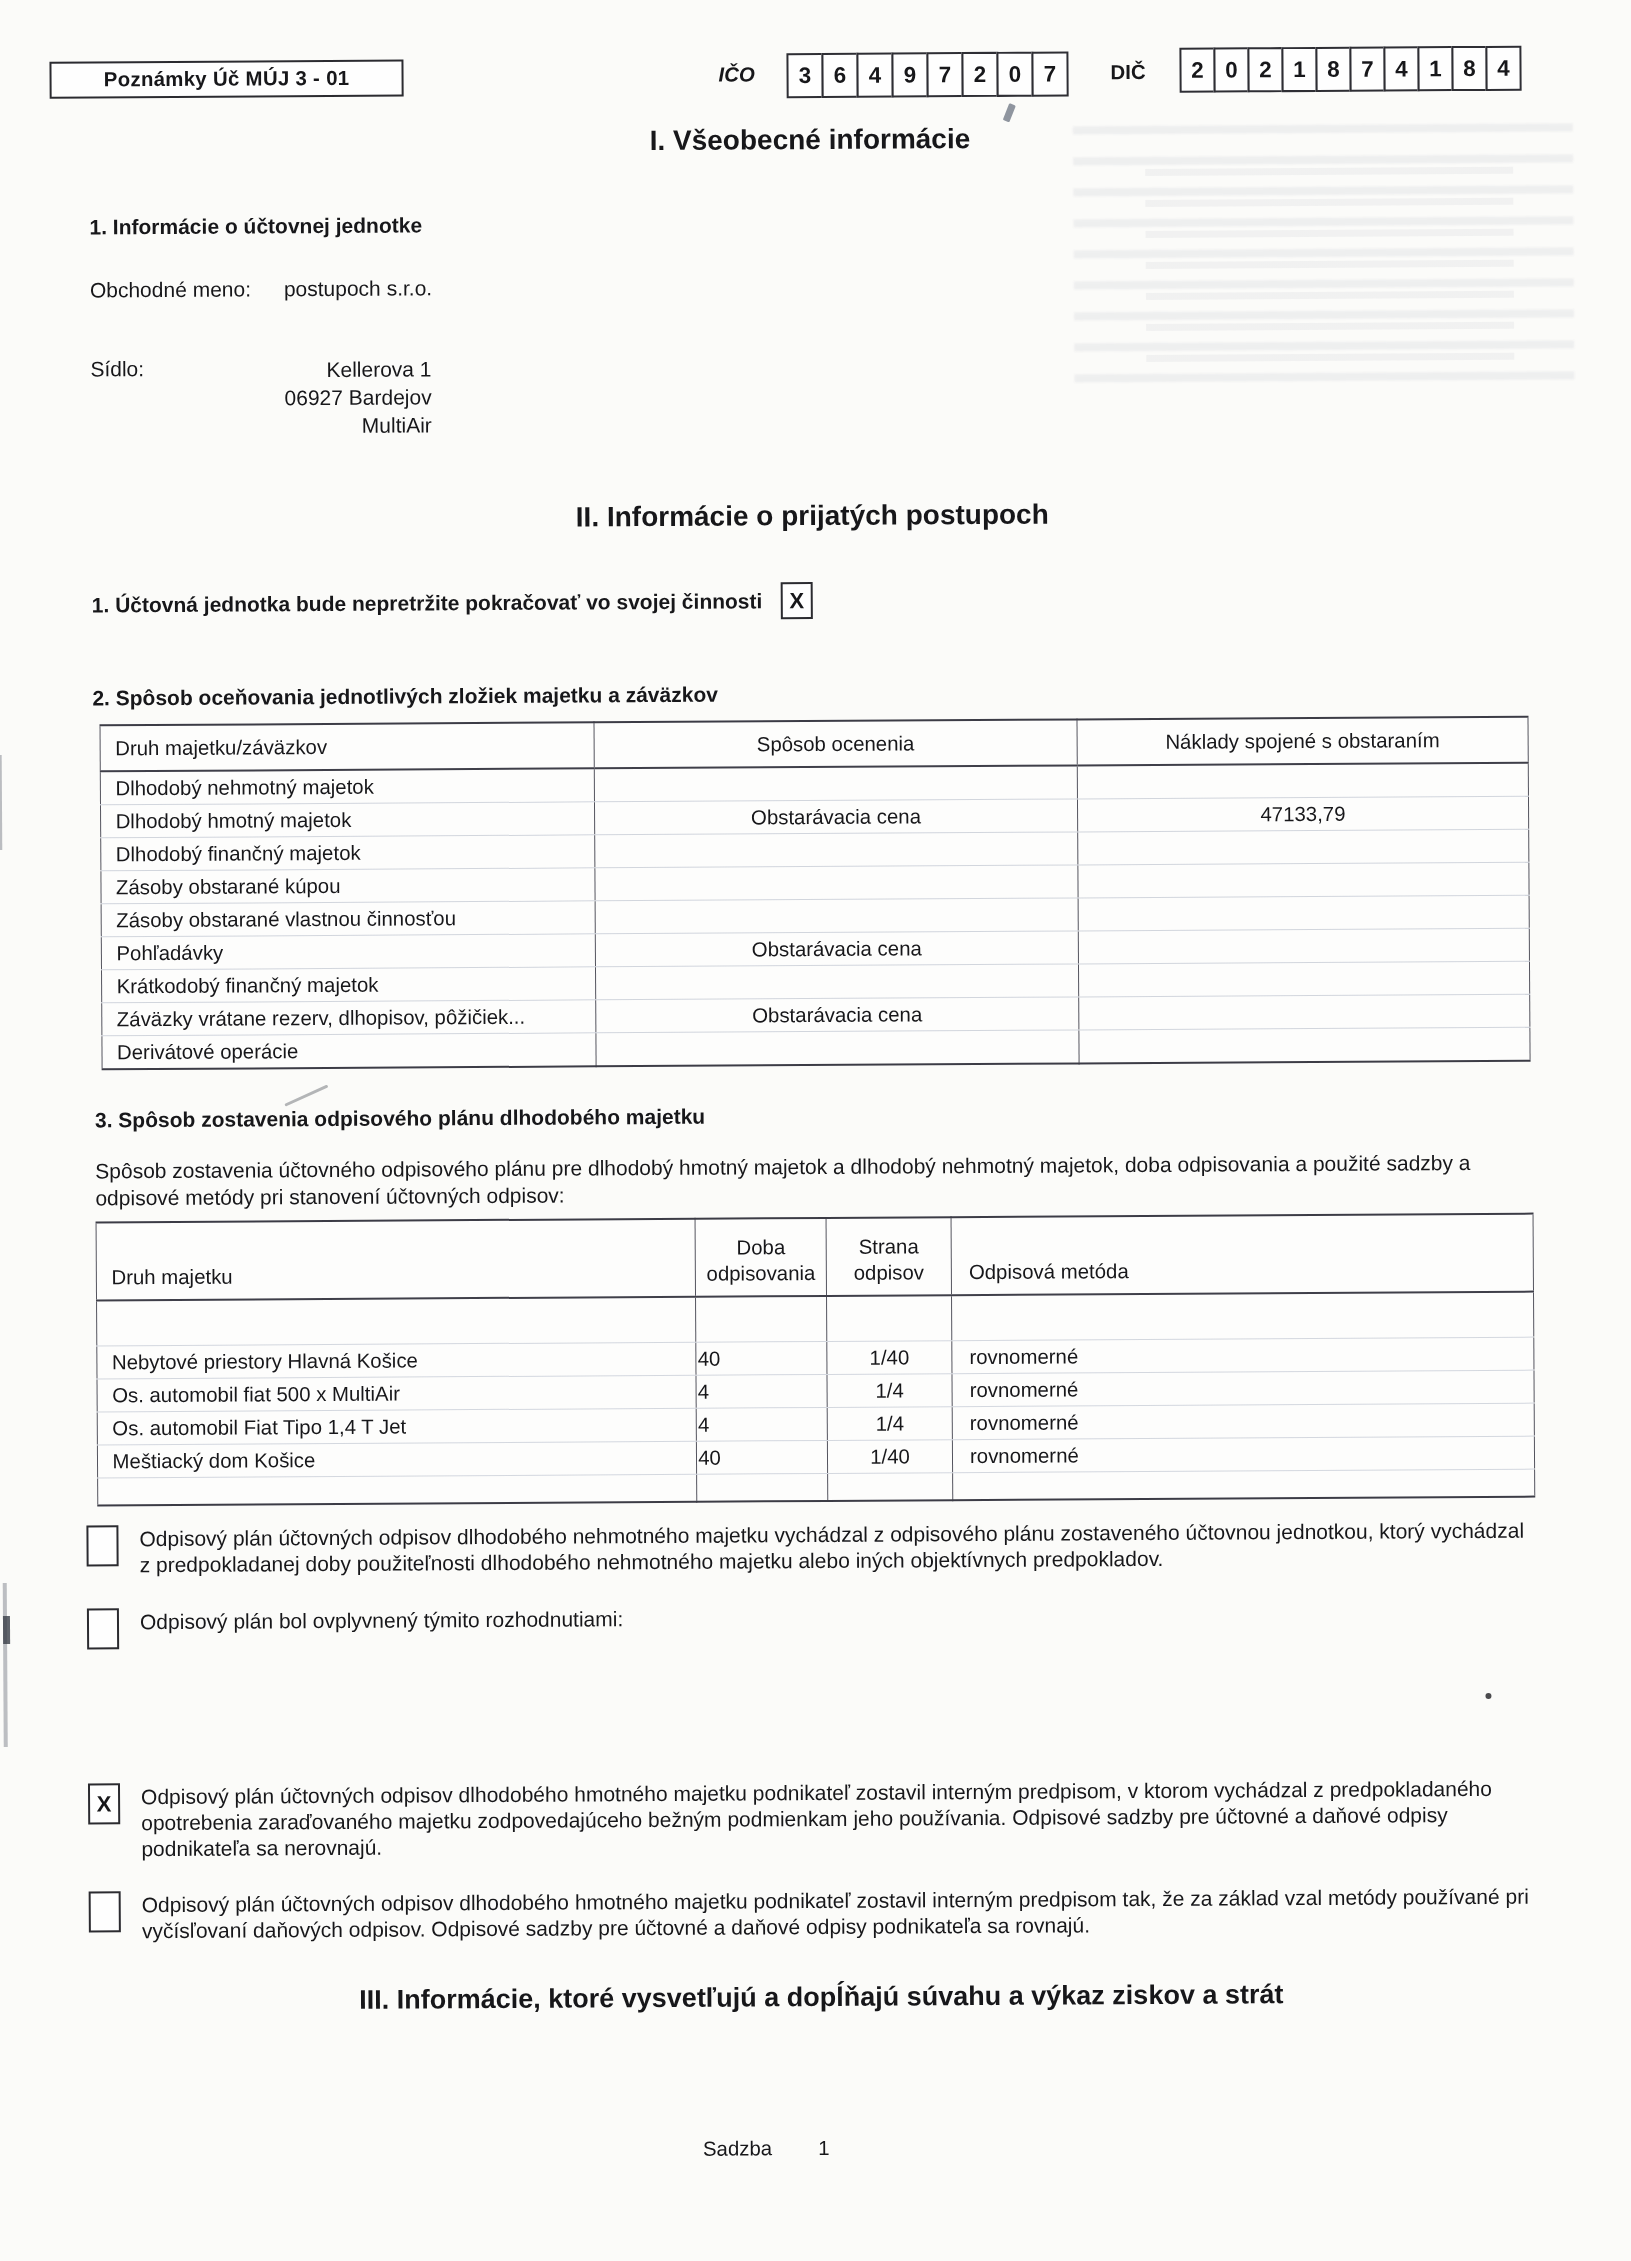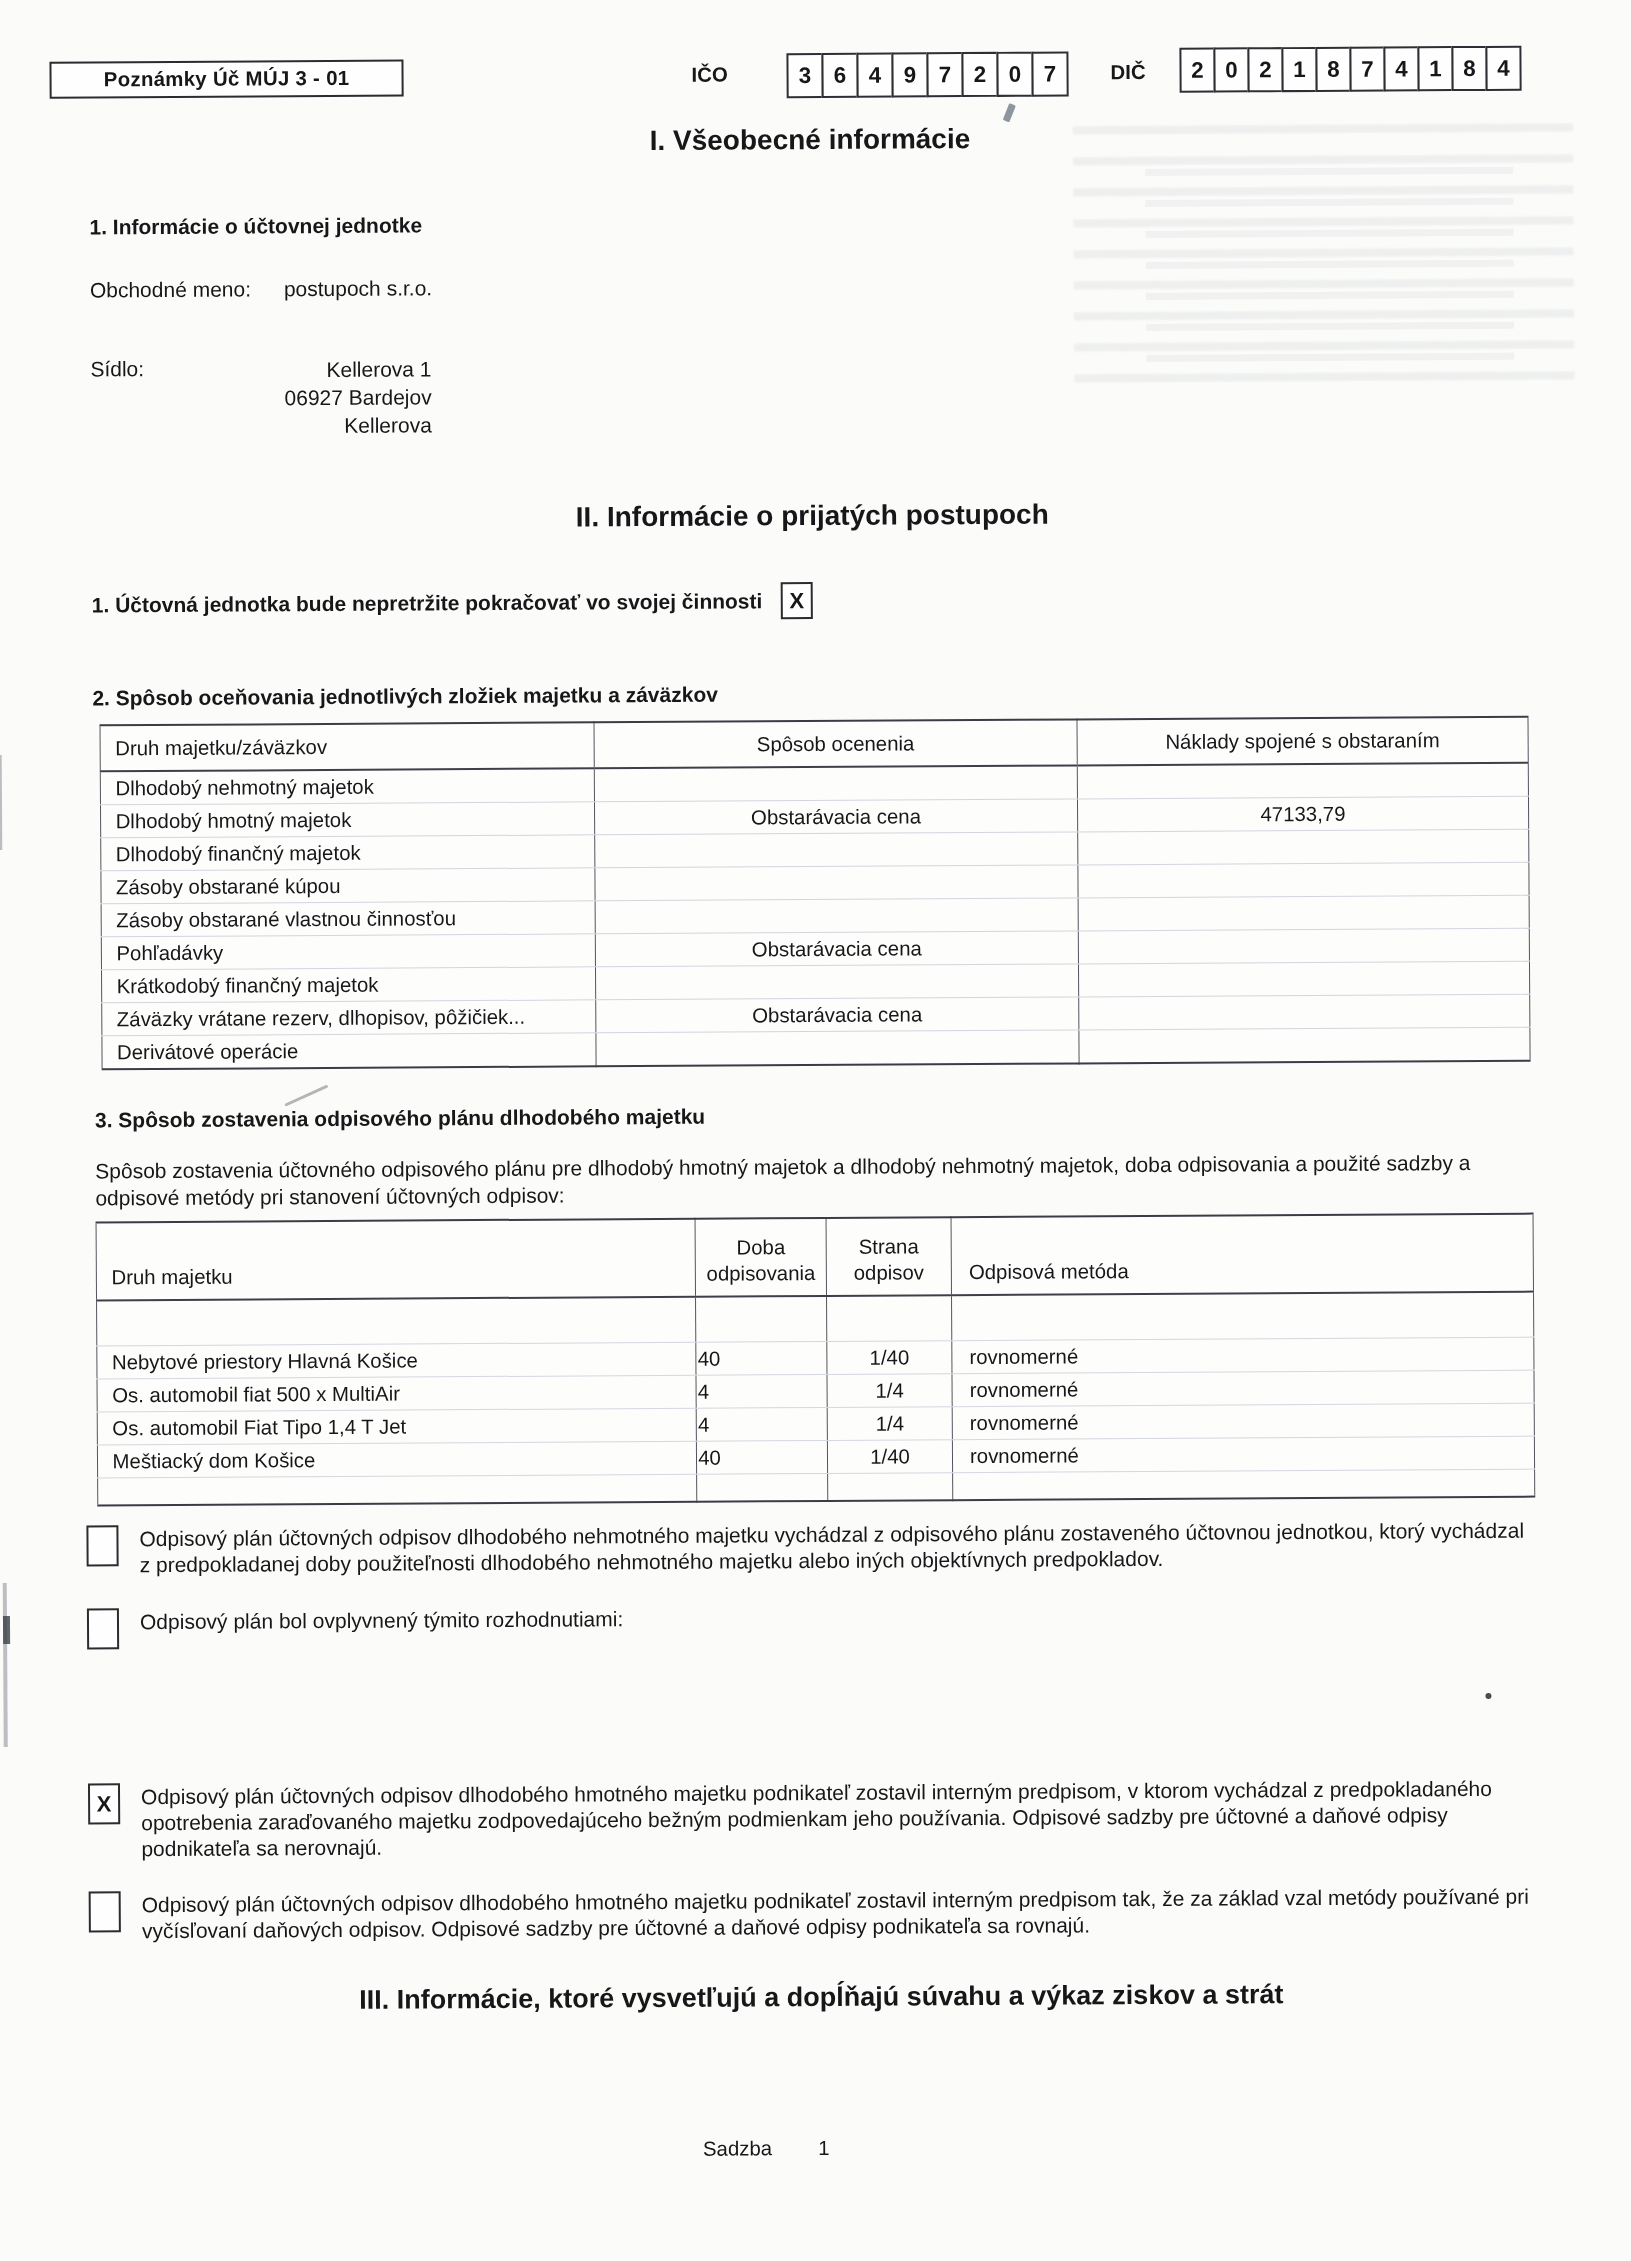--- a/index.html
+++ b/index.html
@@ -14,21 +14,21 @@
   .tilt{position:absolute;inset:0;transform:rotate(-0.35deg);transform-origin:50% 50%;}
 
   
   .form-code-box{
     position:absolute;left:56px;top:57px;width:350px;height:33px;
     border:2px solid #2b2b30;background:#fefefe;
     display:flex;align-items:center;justify-content:center;
     font-size:20.4px;font-weight:600;letter-spacing:0.3px;
   }
   .id-label{position:absolute;font-size:20.4px;font-weight:700;}
-  .ico-label{left:698px;top:63px;}
+  .ico-label{left:725px;top:63px;font-style:italic;}
   .dic-label{left:1117px;top:63px;}
   .digit-boxes{position:absolute;display:flex;}
   .ico-boxes{left:793px;top:53px;}
   .dic-boxes{left:1186px;top:50px;}
   .digit-cell{
     width:33px;height:41px;border:2px solid #2e2e34;margin-left:-2px;
     background:#fefefe;display:flex;align-items:center;justify-content:center;
     font-size:22.4px;font-weight:600;
   }
   .digit-cell:first-child{margin-left:0;}
@@ -158,21 +158,21 @@
     <div class="row-flex" style="left:95px;top:274px;">
       <div class="label-col">Obchodné meno:</div>
       <div>postupoch s.r.o.</div>
     </div>
 
     <div class="row-flex" style="left:95px;top:353px;">
       <div class="label-col">Sídlo:</div>
       <div class="addr-lines">
         <div>Kellerova 1</div>
         <div>06927  Bardejov</div>
-        <div>Kellerova</div>
+        <div>MultiAir</div>
       </div>
     </div>
 
     <div class="big-title title-2">II. Informácie o prijatých postupoch</div>
 
     <div class="item1">
       <span class="txt">1. Účtovná jednotka bude nepretržite pokračovať vo svojej činnosti</span>
       <span class="small-checkbox">X</span>
     </div>
 

